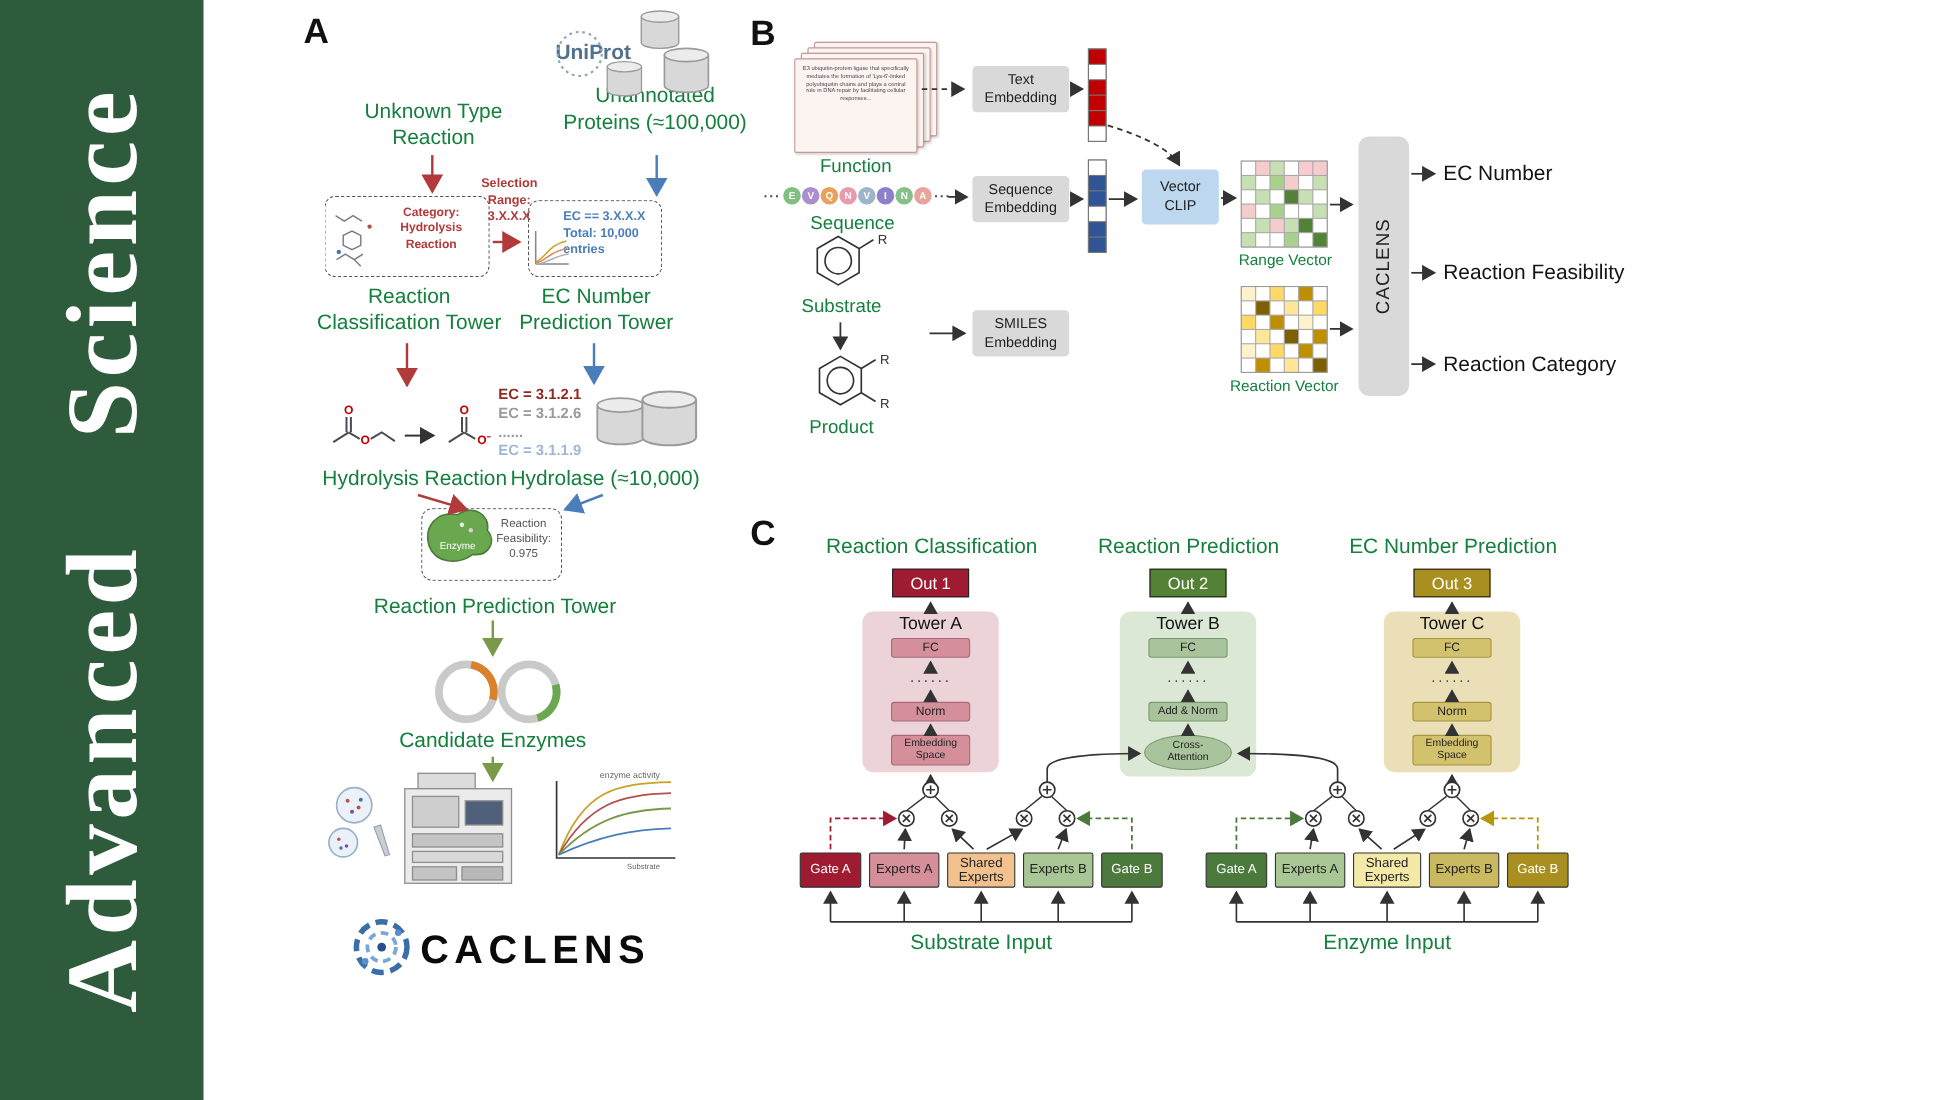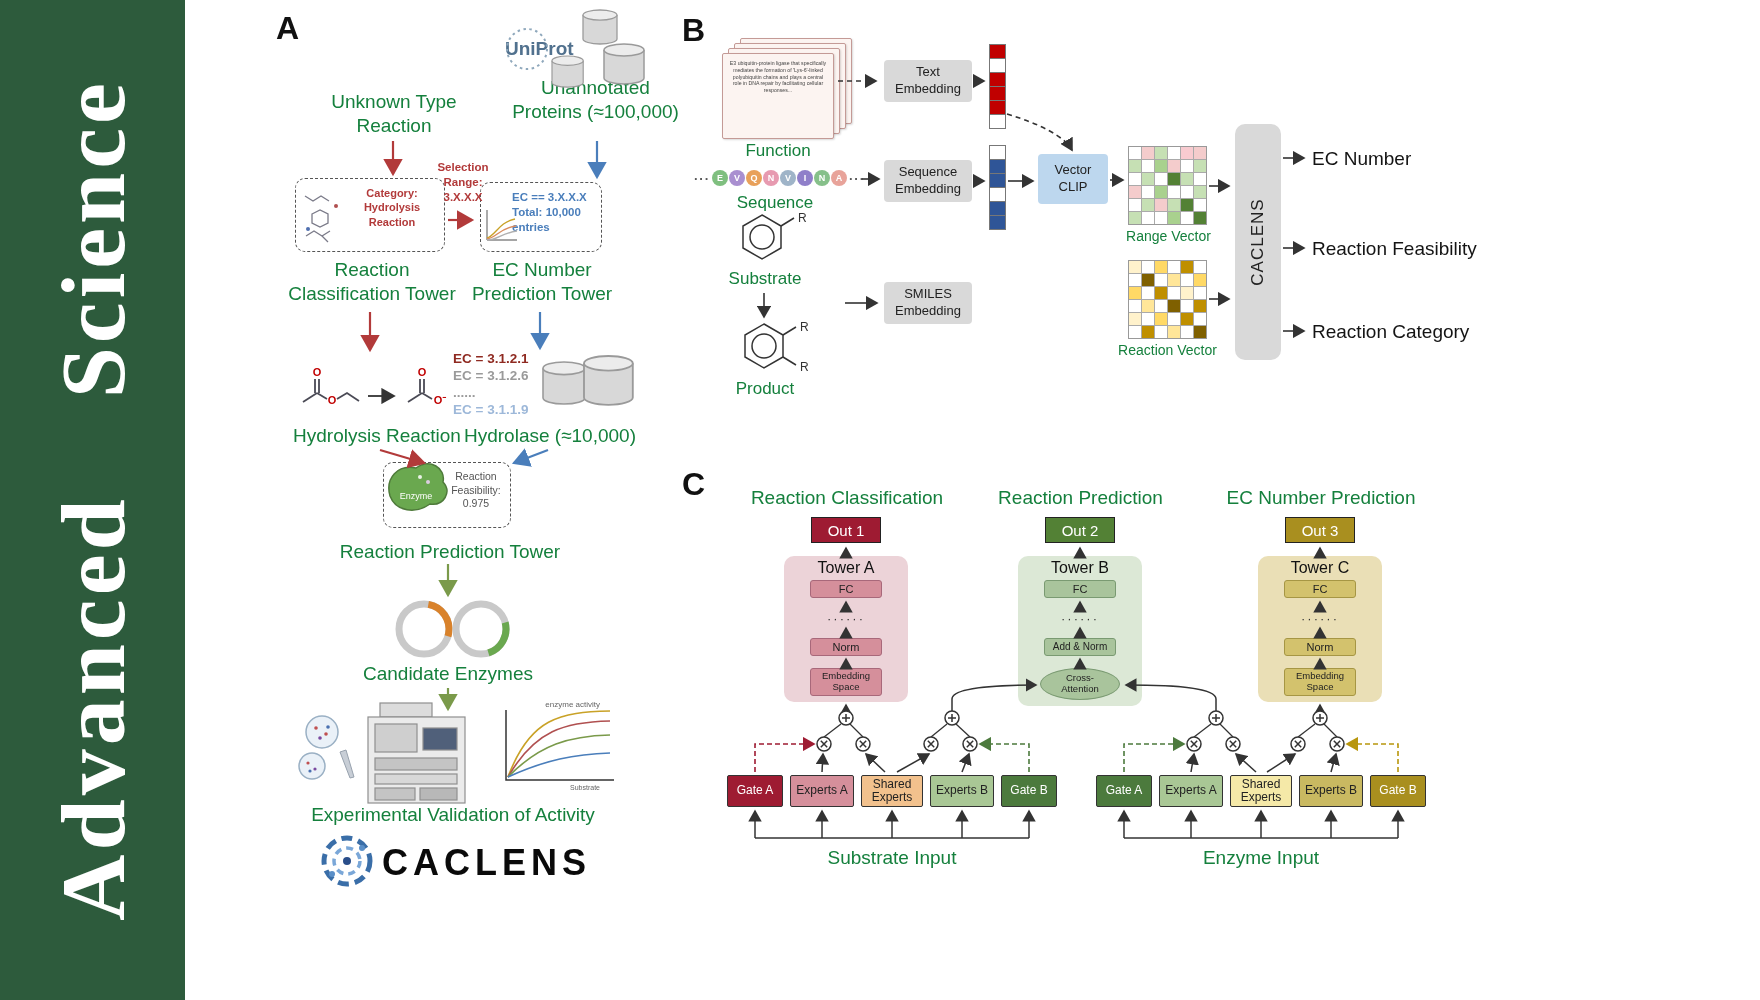--- a/index.html
+++ b/index.html
@@ -103,21 +103,20 @@
       <div class="ec-item" style="color: rgb(157, 184, 217);">EC = 3.1.1.9</div>
     </div>
   <div class="lbl f19" style="left:455px;top:424px;width:190px">Hydrolase (≈10,000)</div>
 
   <div class="dashedbox" style="left:383px;top:462px;width:128px;height:66px"></div>
   <div class="feas">Reaction
 Feasibility:
 0.975</div>
   <div class="lbl f19" style="left:330px;top:540px;width:240px">Reaction Prediction Tower</div>
   <div class="lbl f19" style="left:348px;top:662px;width:200px">Candidate Enzymes</div>
-  <div class="lbl f19" style="left:288px;top:803px;width:330px">Experimental Validation of Activity</div>
   <div class="logo-text">CACLENS</div>
 
   <div class="cap" style="left:682px;top:12px">B</div>
 
   <div class="card" style="left:740px;top:38px"></div>
   <div class="card" style="left:734px;top:43px"></div>
   <div class="card" style="left:728px;top:48px"></div>
   <div class="card" style="left:722px;top:53px">
     <div class="card-text">E3 ubiquitin-protein ligase that specifically mediates the formation of 'Lys-6'-linked polyubiquitin chains and plays a central role in DNA repair by facilitating cellular responses...</div>
   </div>

